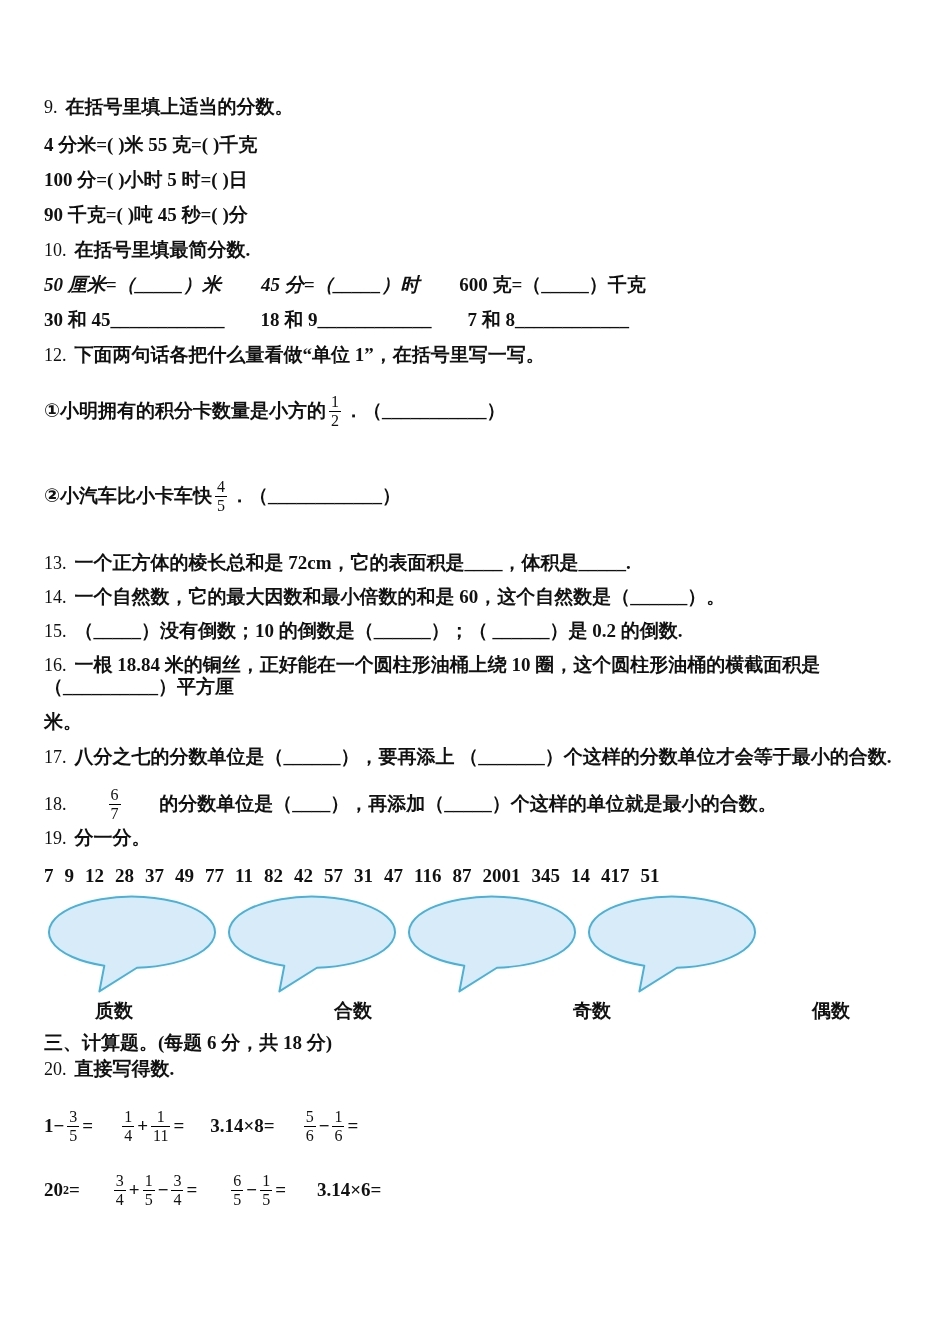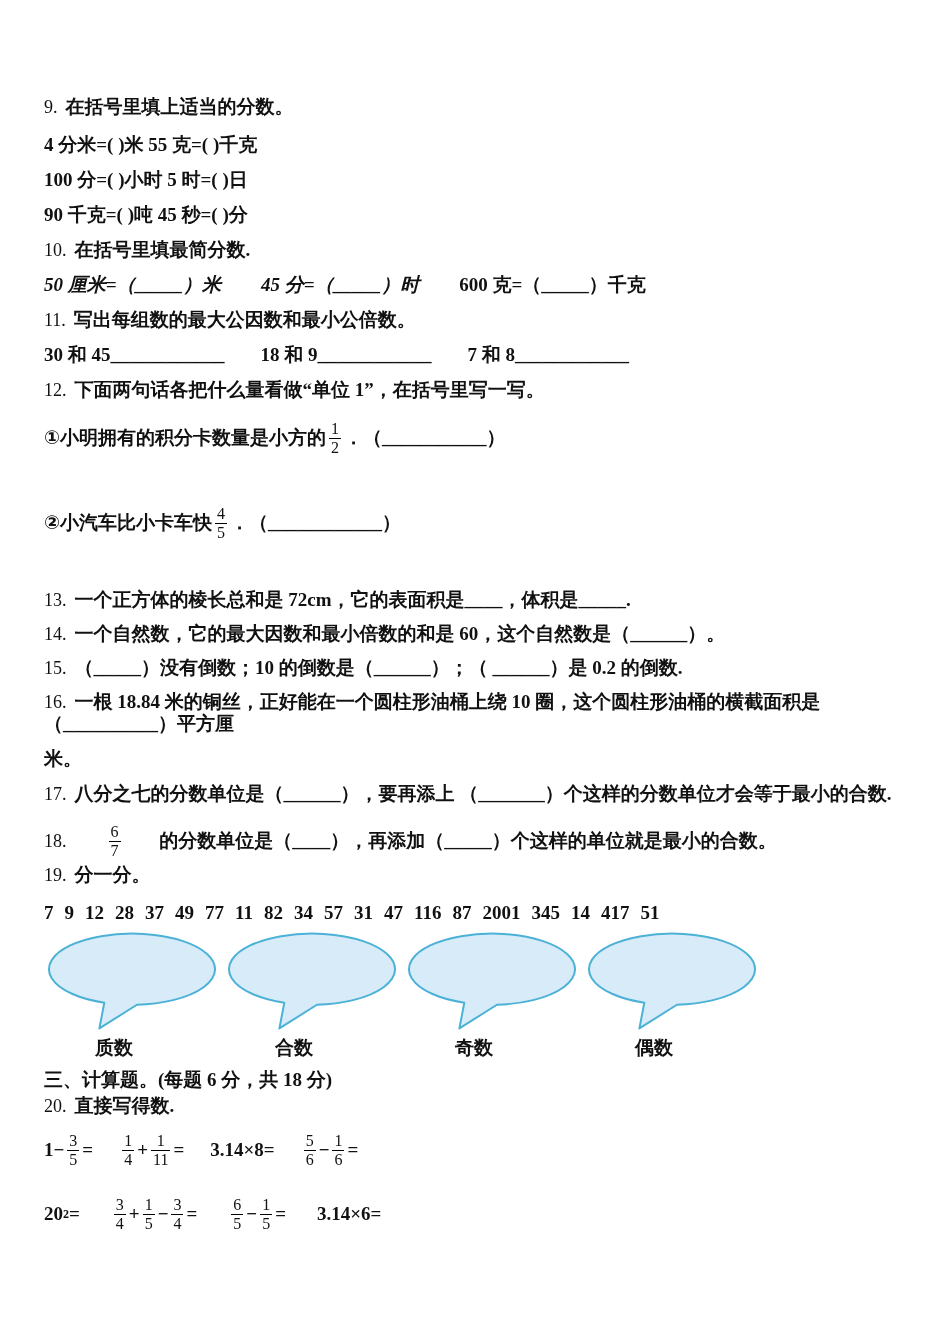--- a/index.html
+++ b/index.html
@@ -11,44 +11,43 @@
   .gap40{margin-right:40px;font-style:italic;}
   .gap36{margin-right:36px;margin-top:45px;}
   .fline{display:flex;align-items:center;font-size:19px;font-weight:bold;height:46px;margin:0;white-space:pre-wrap;}
   .frac{display:inline-flex;flex-direction:column;align-items:center;font-size:16px;
         font-weight:normal;line-height:1.12;margin:0 3px;font-family:"Liberation Serif",serif;}
   .frac .d{border-top:1.4px solid #000;}
   .frac .n,.frac .d{padding:0 2px;display:block;text-align:center;}
   .numbers-row{display:flex;gap:11px;font-size:19px;font-weight:bold;line-height:22px;margin:16px 0 7px 0;}
   .bubbles-row{display:flex;gap:8px;margin-left:1px;}
   .bubble{width:172px;height:100px;}
-  .bubble-labels{display:flex;gap:8px;margin:6px 0 10px 1px;}
+  .bubble-labels{display:flex;gap:8px;margin:6px 0 10px 1px;justify-content:space-between;}
   .bubble-label{width:172px;box-sizing:border-box;padding-left:50px;font-size:19px;font-weight:bold;line-height:22px;}
   .exp-row{display:flex;align-items:center;gap:26px;height:52px;margin:0;}
   .exp{display:flex;align-items:center;font-size:19px;font-weight:bold;white-space:pre;}
   .exp .op{font-weight:bold;}
   sup{font-size:12px;line-height:0;}
-  .mt8{margin-top:14px;} .mt31{margin-top:43px;} .mt39{margin-top:39px;align-items:center;}
+  .mt8{margin-top:22px;} .mt31{margin-top:33px;} .mt39{margin-top:39px;align-items:center;}
   .mt12{margin-top:12px;gap:31px;} .mt33{} .mt10{margin-top:6px;}
   .mb12{margin-bottom:12px;} .mb16{margin-bottom:16px;}
 </style>
 </head>
 <body>
 
 <div class="page">
 
   <div class="line mb16"><span class="qnum">9.</span><span>在括号里填上适当的分数。</span></div>
   <div class="line">4 分米=( )米 55 克=( )千克</div>
   <div class="line">100 分=( )小时 5 时=( )日</div>
   <div class="line">90 千克=( )吨 45 秒=( )分</div>
 
   <div class="line"><span class="qnum">10.</span><span>在括号里填最简分数.</span></div>
   <div class="line"><span class="gap40">50 厘米=（_____）米</span><span class="gap40">45 分=（_____）时</span><span>600 克=（_____）千克</span></div>
 
-  <div class="line"><span class="qnum">11.</span><span>写出每组数的最大公因数和最小公倍数。</span></div>
   <div class="line"><span class="gap36">30 和 45____________</span><span class="gap36">18 和 9____________</span><span>7 和 8____________</span></div>
 
   <div class="line"><span class="qnum">12.</span><span>下面两句话各把什么量看做“单位 1”，在括号里写一写。</span></div>
   <div class="fline mt8">
     <span>①小明拥有的积分卡数量是小方的</span>
     <span class="frac"><span class="n">1</span><span class="d">2</span></span>
     <span>．（___________）</span>
   </div>
   <div class="fline mt39">
     <span>②小汽车比小卡车快</span>
@@ -73,21 +72,21 @@
   <div class="numbers-row">
       <span class="num-item">7</span>
       <span class="num-item">9</span>
       <span class="num-item">12</span>
       <span class="num-item">28</span>
       <span class="num-item">37</span>
       <span class="num-item">49</span>
       <span class="num-item">77</span>
       <span class="num-item">11</span>
       <span class="num-item">82</span>
-      <span class="num-item">34</span>
+      <span class="num-item">42</span>
       <span class="num-item">57</span>
       <span class="num-item">31</span>
       <span class="num-item">47</span>
       <span class="num-item">116</span>
       <span class="num-item">87</span>
       <span class="num-item">2001</span>
       <span class="num-item">345</span>
       <span class="num-item">14</span>
       <span class="num-item">417</span>
       <span class="num-item">51</span>
@@ -108,21 +107,21 @@
       </svg>
   </div>
   <div class="bubble-labels">
     <div class="bubble-label">质数</div>
     <div class="bubble-label">合数</div>
     <div class="bubble-label">奇数</div>
     <div class="bubble-label">偶数</div>
   </div>
 
   <div class="line mt10" style="margin-bottom:4px;">三、计算题。(每题 6 分，共 18 分)</div>
-  <div class="line" style="margin-bottom:7px;"><span class="qnum">20.</span><span>直接写得数.</span></div>
+  <div class="line" style="margin-bottom:20px;"><span class="qnum">20.</span><span>直接写得数.</span></div>
 
   <div class="exp-row">
     <span class="exp"><span>1−</span><span class="frac"><span class="n">3</span><span class="d">5</span></span><span>=</span></span>
     <span class="exp"><span class="frac"><span class="n">1</span><span class="d">4</span></span><span class="op">+</span><span class="frac"><span class="n">1</span><span class="d">11</span></span><span>=</span></span>
     <span class="exp">3.14×8=</span>
     <span class="exp"><span class="frac"><span class="n">5</span><span class="d">6</span></span><span class="op">−</span><span class="frac"><span class="n">1</span><span class="d">6</span></span><span>=</span></span>
   </div>
 
   <div class="exp-row mt12">
     <span class="exp"><span>20</span><sup>2</sup><span>=</span></span>

